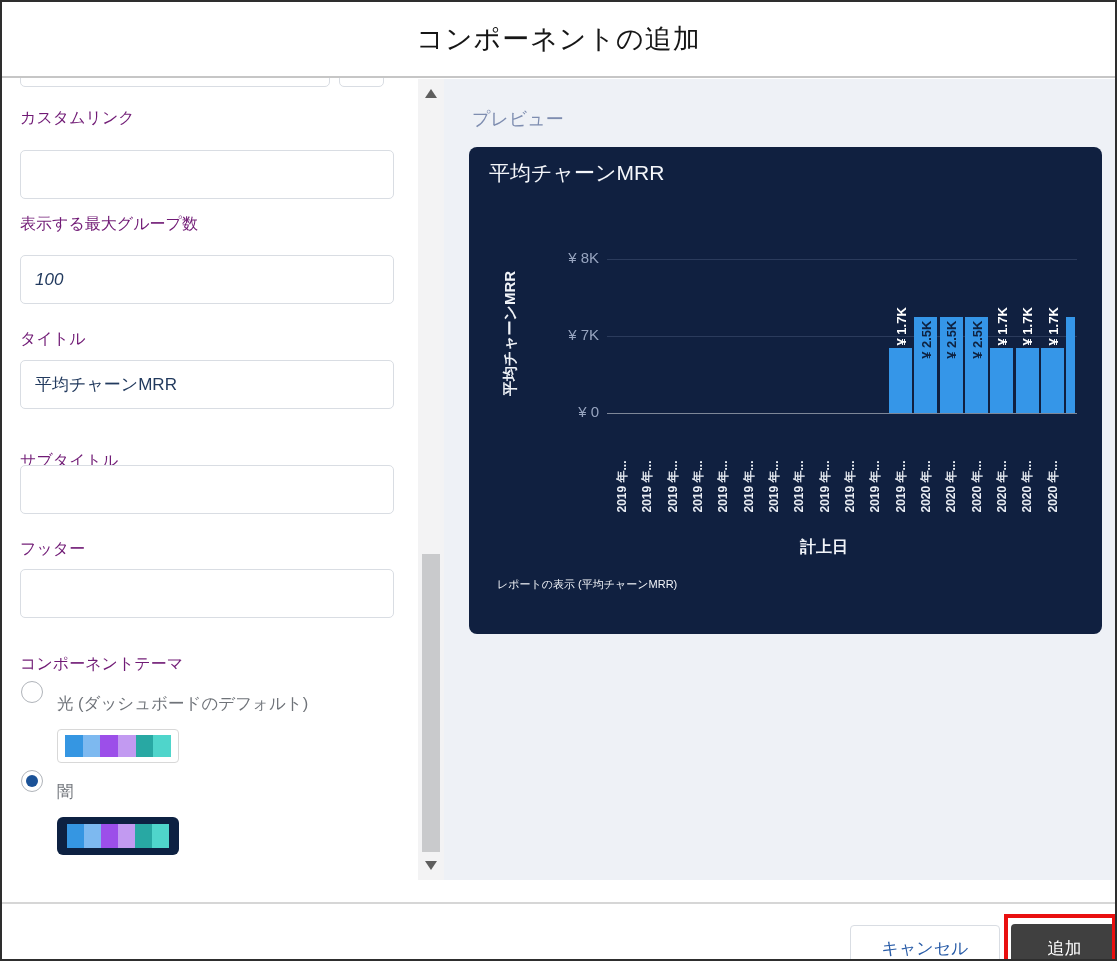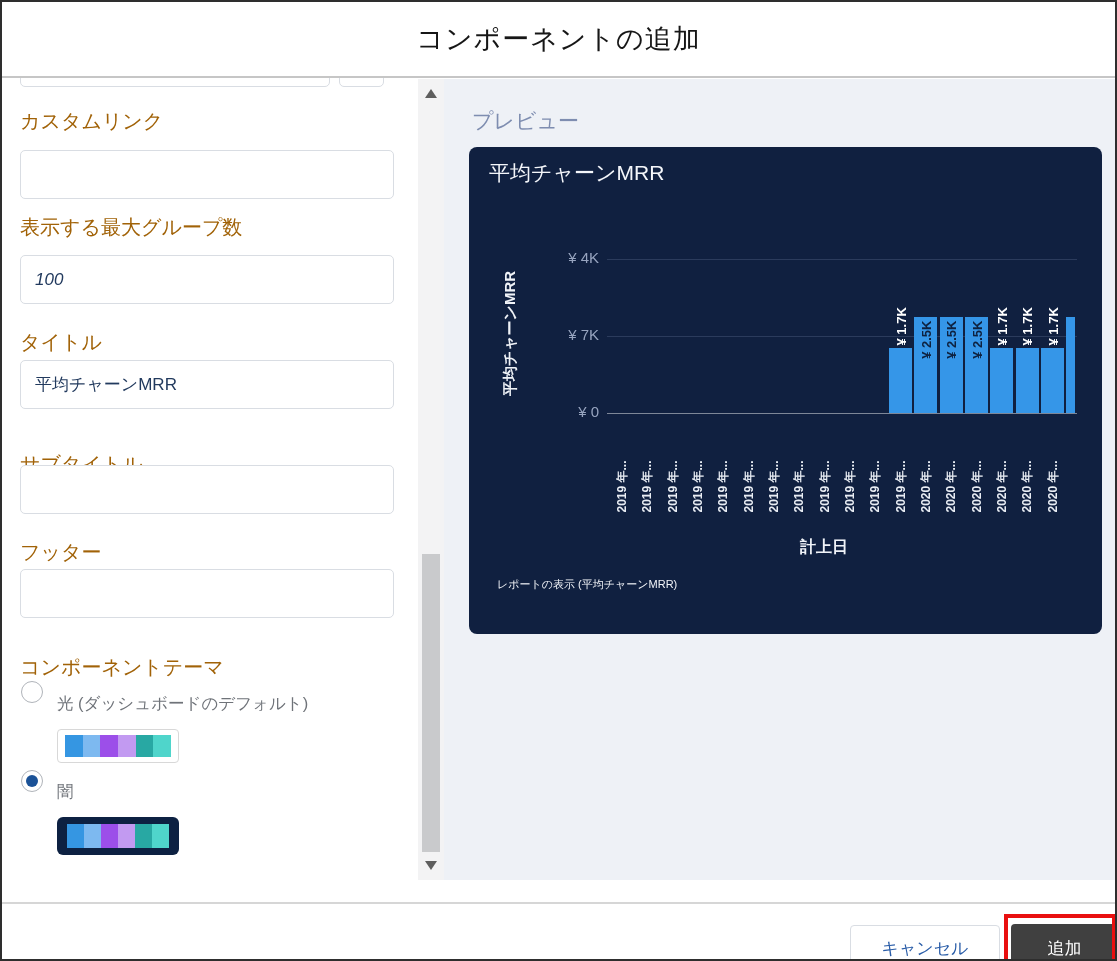--- a/index.html
+++ b/index.html
@@ -17,21 +17,21 @@
   .btn-cancel { position:absolute; left:848px; top:21px; width:150px; height:47px; background:#fff;
          border:1px solid #d9dde3; border-radius:4px; color:#2a5da8; font-size:17px; cursor:pointer;
          font-family:inherit; }
   .btn-add { position:absolute; left:1009px; top:20px; width:107px; height:49px; background:#404040;
          border:none; border-radius:4px; color:#fff; font-size:17px; cursor:pointer; font-family:Liberation Sans, sans-serif; }
   .red-box { position:absolute; left:1002px; top:10px; width:112px; height:68px;
          border:4px solid #e90f0f; pointer-events:none; z-index:20; }
 
   
   .panel-left { position:absolute; left:0; top:0; width:442px; height:878px; background:#fff; }
-  .fld-label { position:absolute; left:18px; font-size:20px; color:#a16207; white-space:nowrap; }
+  .fld-label { position:absolute; left:18px; font-size:16px; color:#701a75; white-space:nowrap; }
   .txt { position:absolute; left:18px; width:374px; height:49px; border:1px solid #d9dde3;
          border-radius:5px; font-size:17px; color:#223a5e; padding:0 14px; background:#fff;
          font-family:inherit; }
   .remnant { position:absolute; border:1px solid #d9dde3; border-radius:5px; background:#fff; }
   .radio { position:absolute; left:19px; width:22px; height:22px; border-radius:50%;
          border:1px solid #b0b4ba; background:#fff; cursor:pointer; }
   .radio.checked::after { content:''; position:absolute; inset:4px; border-radius:50%; background:#1b5297; }
   .radio-label { position:absolute; left:55px; font-size:16.5px; color:#6f7379; white-space:nowrap; }
   .swatch { position:absolute; left:55px; display:flex; }
   .swatch-light { top:727px; width:122px; height:34px; background:#fff; border:1px solid #d8d8d8;
@@ -42,21 +42,21 @@
   
   .sb-track { position:absolute; left:416px; top:77px; width:26px; height:801px; background:#f3f3f4; }
   .sb-thumb { position:absolute; left:4px; top:475px; width:18px; height:298px; background:#c9cacc; }
   .sb-up, .sb-down { position:absolute; left:7px; width:0; height:0; cursor:pointer;
          border-left:6px solid transparent; border-right:6px solid transparent; }
   .sb-up { top:10px; border-bottom:9px solid #5e5e5e; }
   .sb-down { bottom:10px; border-top:9px solid #5e5e5e; }
 
   
   .panel-right { position:absolute; left:442px; top:77px; width:673px; height:801px; background:#eef1f6; }
-  .preview-label { position:absolute; left:28px; top:28px; font-size:21px; color:#7e8db0; }
+  .preview-label { position:absolute; left:28px; top:28px; font-size:18px; color:#7e8db0; }
   .card { position:absolute; left:25px; top:68px; width:633px; height:487px; background:#102040;
          border-radius:8px; overflow:hidden; }
   .card .abs { position:absolute; }
   .chart-title { left:20px; top:12px; font-size:21px; font-weight:500; color:#f4f6fa; }
   .report-link { left:28px; top:430px; font-size:11px; font-weight:500; color:#f2f4f8; white-space:nowrap; }
   .rot { transform:rotate(-90deg); white-space:nowrap; }
 </style>
 </head>
 <body>
 
@@ -111,21 +111,21 @@
     <div class="sb-thumb"></div>
     <div class="sb-down"></div>
   </div>
 
   <div class="panel-right">
     <div class="preview-label">プレビュー</div>
     <div class="card" id="preview-card">
       <div class="abs chart-title">平均チャーンMRR</div>
       <div class="abs report-link">レポートの表示 (平均チャーンMRR)</div>
     <div class="abs" style="left: 138px; top: 112px; width: 470px; height: 1px; background: rgb(43, 59, 92);"></div>
-        <div class="abs" style="left: 36px; top: 102px; width: 94px; text-align: right; font-size: 15px; color: rgb(151, 164, 191);">¥ 4K</div>
+        <div class="abs" style="left: 36px; top: 102px; width: 94px; text-align: right; font-size: 15px; color: rgb(151, 164, 191);">¥ 8K</div>
         <div class="abs" style="left: 138px; top: 189px; width: 470px; height: 1px; background: rgb(43, 59, 92);"></div>
         <div class="abs" style="left: 36px; top: 179px; width: 94px; text-align: right; font-size: 15px; color: rgb(151, 164, 191);">¥ 7K</div>
         <div class="abs" style="left: 138px; top: 266px; width: 470px; height: 1px; background: rgb(126, 135, 152);"></div>
         <div class="abs" style="left: 36px; top: 256px; width: 94px; text-align: right; font-size: 15px; color: rgb(151, 164, 191);">¥ 0</div>
         <div class="abs rot" style="left: -34px; top: 177px; width: 150px; text-align: center; font-size: 15px; font-weight: 700; color: rgb(239, 242, 247);">平均チャーンMRR</div>
         <div class="abs" style="left: 0px; top: 0px; width: 606px; height: 267px; overflow: hidden;">
           <div style="position: absolute; left: 420.13px; top: 201px; width: 23px; height: 65px; background: rgb(53, 150, 232);"></div>
           <div style="position: absolute; left: 445.46px; top: 170px; width: 23px; height: 96px; background: rgb(53, 150, 232);"></div>
           <div style="position: absolute; left: 470.79px; top: 170px; width: 23px; height: 96px; background: rgb(53, 150, 232);"></div>
           <div style="position: absolute; left: 496.12px; top: 170px; width: 23px; height: 96px; background: rgb(53, 150, 232);"></div>

